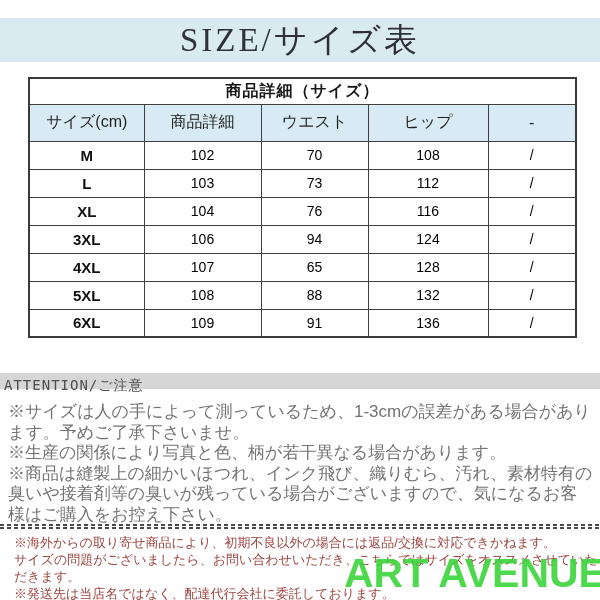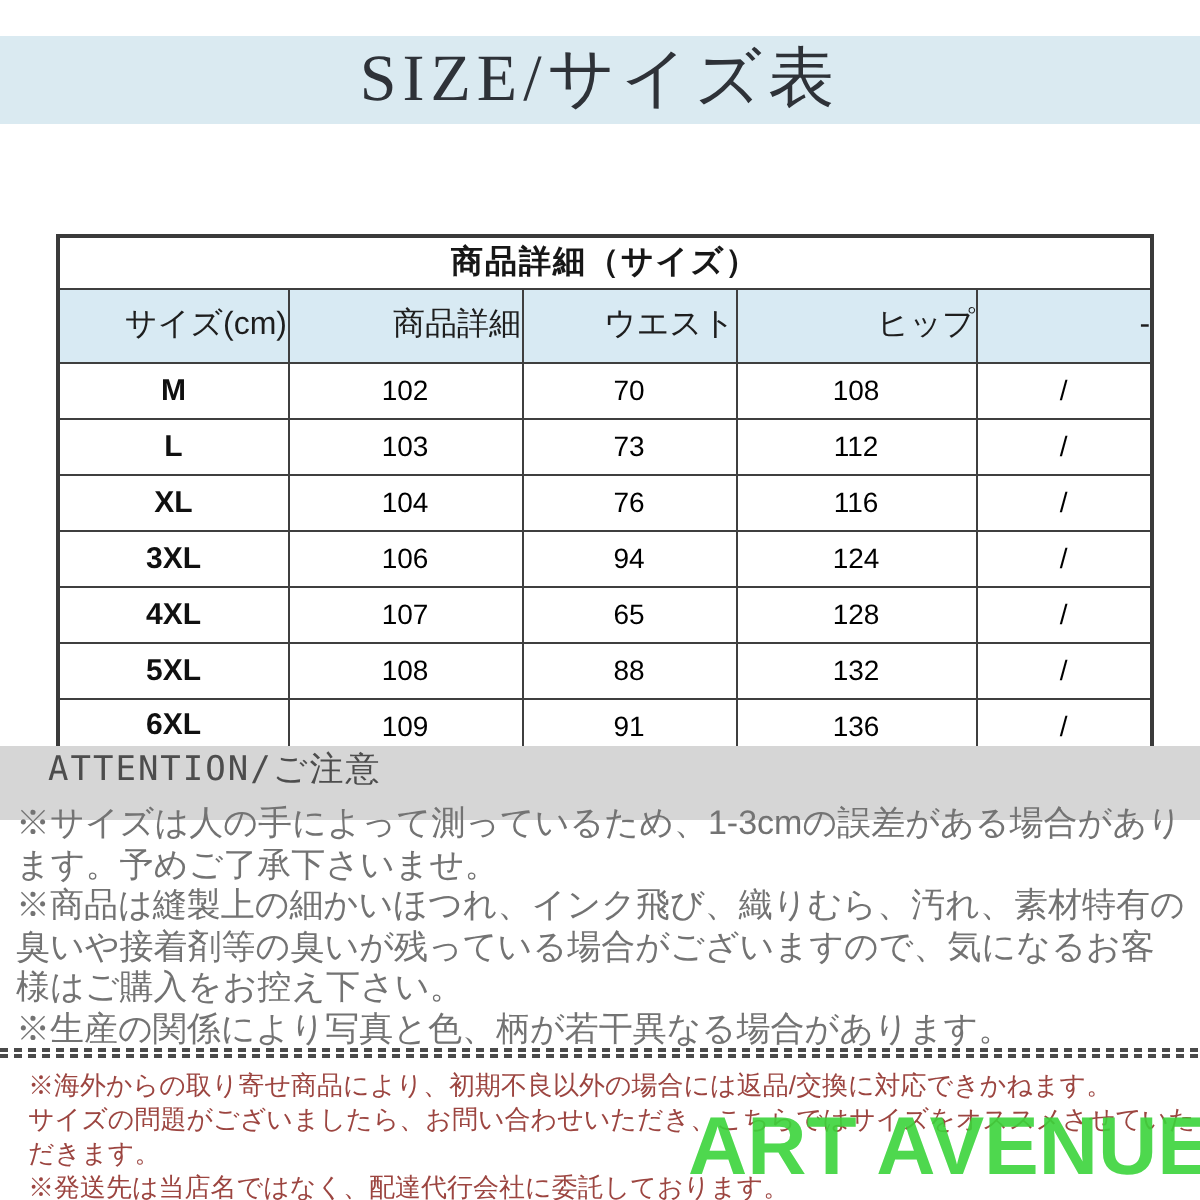--- a/index.html
+++ b/index.html
@@ -24,21 +24,20 @@
     color: #2e3238;
     letter-spacing: 3px;
   }
   table.size-table {
     position: absolute;
     top: 77px; left: 28px;
     width: 547px;
     border-collapse: collapse;
     table-layout: fixed;
     border: 2px solid #3a3a3a;
-    margin-top: 40px;
   }
   table.size-table th, table.size-table td {
     border: 1px solid #3f3f3f;
     text-align: center;
     vertical-align: middle;
     overflow: hidden;
     white-space: nowrap;
   }
   tr.t-title-row th {
     height: 26px;
@@ -47,34 +46,33 @@
     font-weight: bold;
     color: #171717;
     letter-spacing: 1px;
   }
   tr.t-head-row th {
     height: 37px;
     background: #d8eaf3;
     font-size: 16px;
     font-weight: normal;
     color: #1e1e1e;
-    text-align: right;
   }
   tr.data-row td { height: 28px; font-size: 14px; color: #000000; background: #ffffff; }
   tr.data-row td.size-cell { font-weight: bold; font-size: 15px; color: #101010; }
   .attention-band {
     position: absolute;
     top: 373px; left: 0; right: 0;
-    height: 37px;
+    height: 16px;
     background: #d6d6d6;
     color: #4d4d4d;
     font-family: "DejaVu Sans Mono", "Liberation Mono", monospace;
-    font-size: 17px;
+    font-size: 14px;
     line-height: 25px;
-    padding-left: 24px;
+    padding-left: 4px;
     letter-spacing: 1px;
   }
   .notes {
     position: absolute;
     top: 402px; left: 8px;
     width: 586px;
     font-size: 17px;
     line-height: 1.21;
     color: #737373;
   }
@@ -185,22 +183,22 @@
           <td>136</td>
           <td>/</td>
         </tr>
       </tbody>
   </table>
 
   <div class="attention-band">ATTENTION/ご注意</div>
 
   <div class="notes" id="notes">
       <div>※サイズは人の手によって測っているため、1-3cmの誤差がある場合があります。予めご了承下さいませ。</div>
+      <div>※生産の関係により写真と色、柄が若干異なる場合があります。</div>
       <div>※商品は縫製上の細かいほつれ、インク飛び、織りむら、汚れ、素材特有の臭いや接着剤等の臭いが残っている場合がございますので、気になるお客様はご購入をお控え下さい。</div>
-      <div>※生産の関係により写真と色、柄が若干異なる場合があります。</div>
     </div>
 
   <div class="dashed-sep"></div>
 
   <div class="red-notes" id="red-notes">
       <div>※海外からの取り寄せ商品により、初期不良以外の場合には返品/交換に対応できかねます。</div>
       <div>サイズの問題がございましたら、お問い合わせいただき、こちらではサイズをオススメさせていただきます。</div>
       <div>※発送先は当店名ではなく、配達代行会社に委託しております。</div>
     </div>
 

